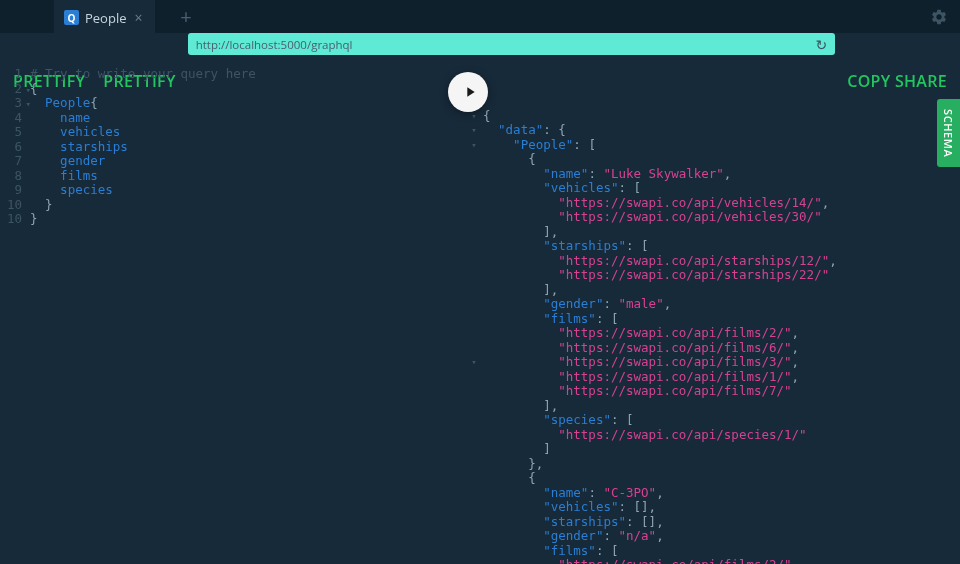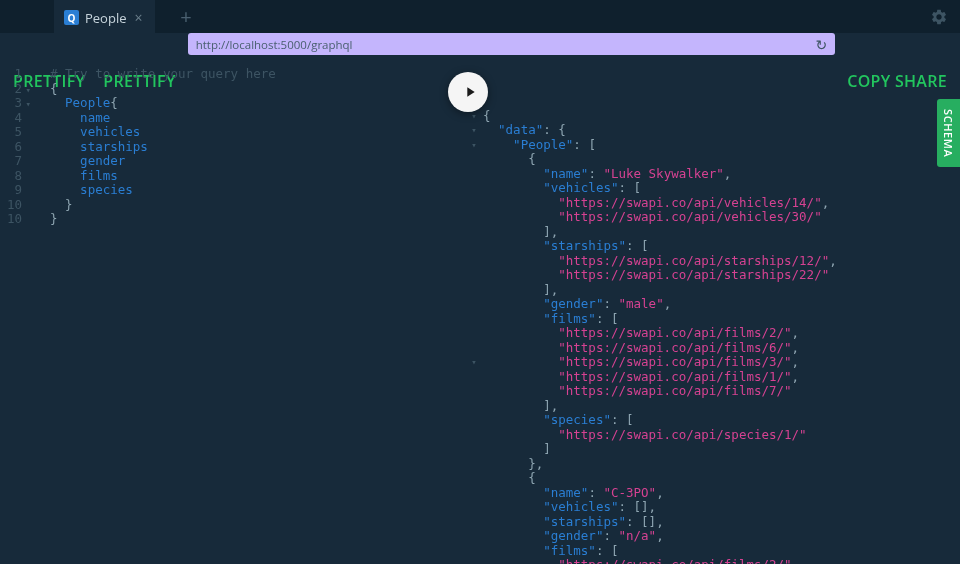--- a/index.html
+++ b/index.html
@@ -61,21 +61,21 @@
   display: flex; align-items: center;
   padding: 0 6px;
   font-size: 16px; font-weight: 600;
   letter-spacing: 0.3px;
   color: #22c55e;
   cursor: pointer;
   margin-top: 48px;
 }
 .url-box {
   flex: 1;
-  background: #c4b5fd;
+  background: #5eead4;
   border-radius: 3px;
   display: flex; align-items: center;
   padding: 0 8px;
   font-size: 11.5px;
   color: #4a6070;
   position: relative;
 }
 .reload {
   position: absolute; right: 8px; color: #3d5463;
   font-size: 14px; cursor: pointer;
@@ -106,21 +106,20 @@
   position: absolute;
   right: -9px;
   top: 1px;
   color: #3d5463;
   font-size: 9px;
 }
 .code {
   flex: 1;
   white-space: pre;
   color: #8fa6b2;
-  margin-left: 20px;
 }
 .comment { color: #3d5463; }
 .field { color: #2a7ed3; }
 .brace { color: #8fa6b2; }
 .play-btn {
   position: absolute;
   left: 448px; top: 72px;
   width: 40px; height: 40px;
   background: #f5f5f5;
   border-radius: 50%;

